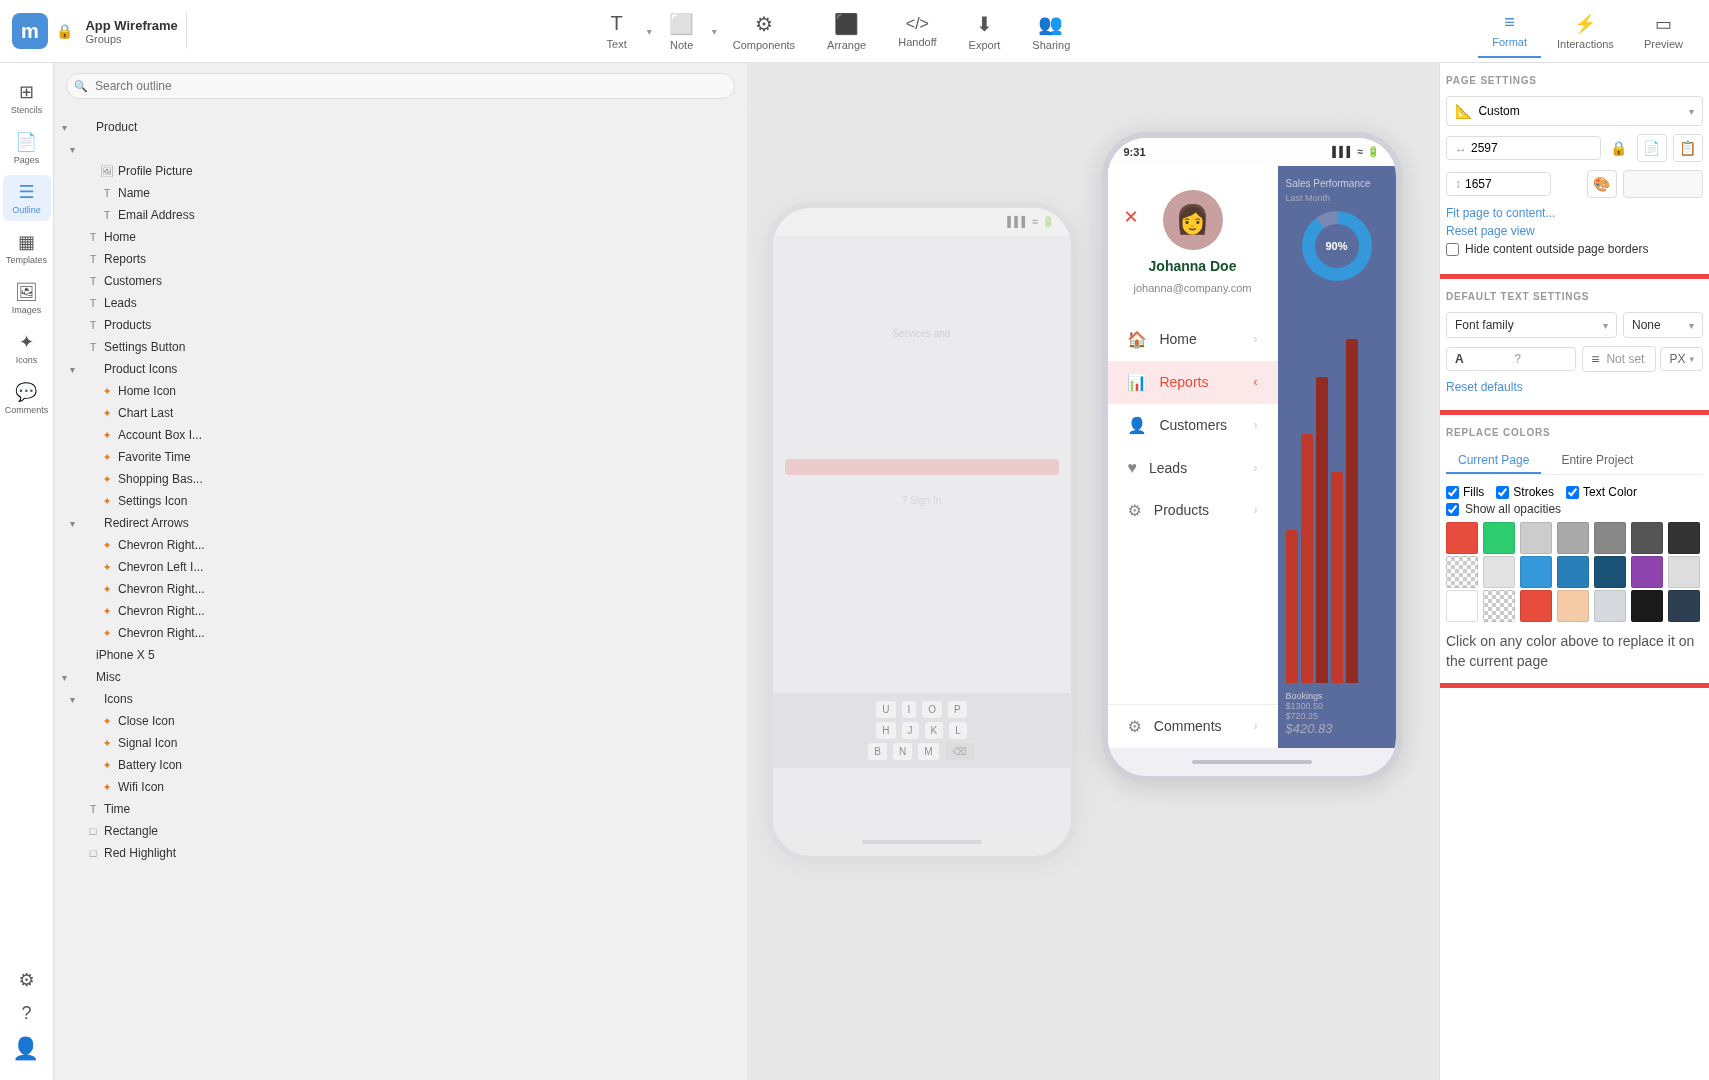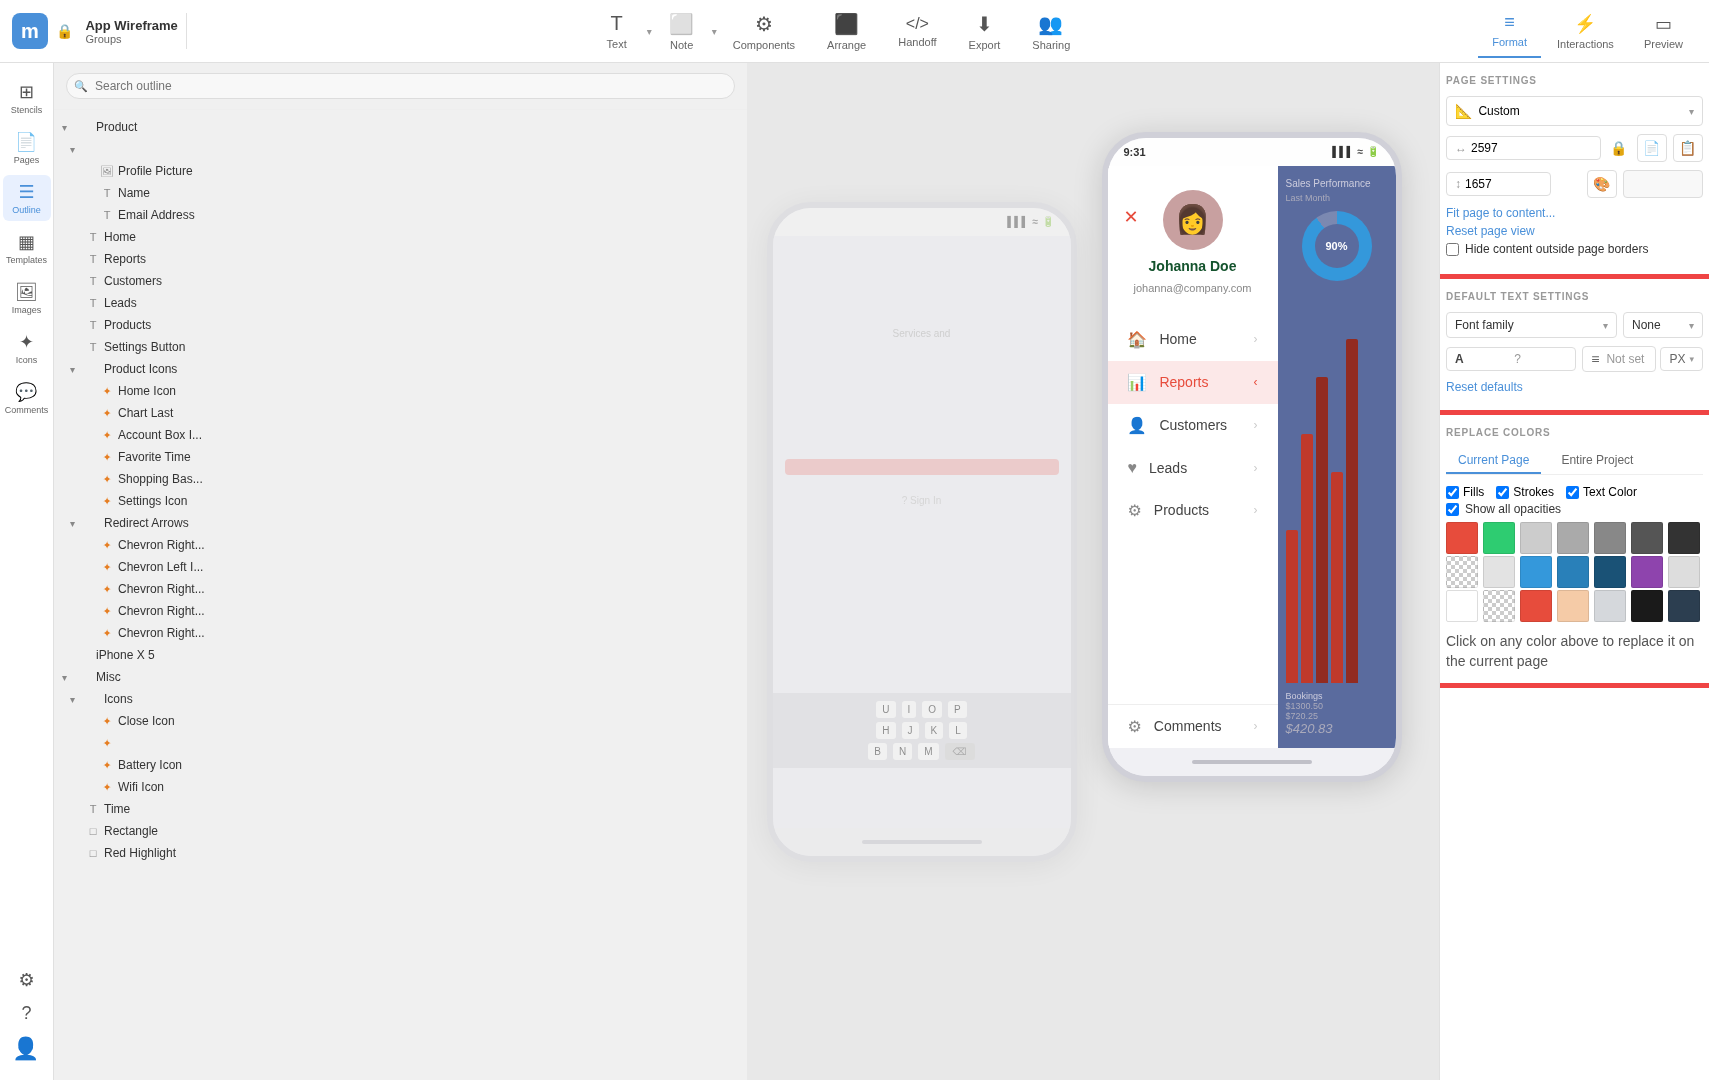--- a/index.html
+++ b/index.html
@@ -682,20 +682,21 @@
         <span class="tree-label">Icons</span>
       </div>
       <div class="tree-item tree-indent-2">
         <span class="tree-chevron"></span>
         <span class="tree-type-icon component">✦</span>
         <span class="tree-label">Close Icon</span>
       </div>
       <div class="tree-item tree-indent-2">
         <span class="tree-chevron"></span>
         <span class="tree-type-icon component">✦</span>
+        <span class="tree-label">Signal Icon</span>
       </div>
       <div class="tree-item tree-indent-2">
         <span class="tree-chevron"></span>
         <span class="tree-type-icon component">✦</span>
         <span class="tree-label">Battery Icon</span>
       </div>
       <div class="tree-item tree-indent-2">
         <span class="tree-chevron"></span>
         <span class="tree-type-icon component">✦</span>
         <span class="tree-label">Wifi Icon</span>

